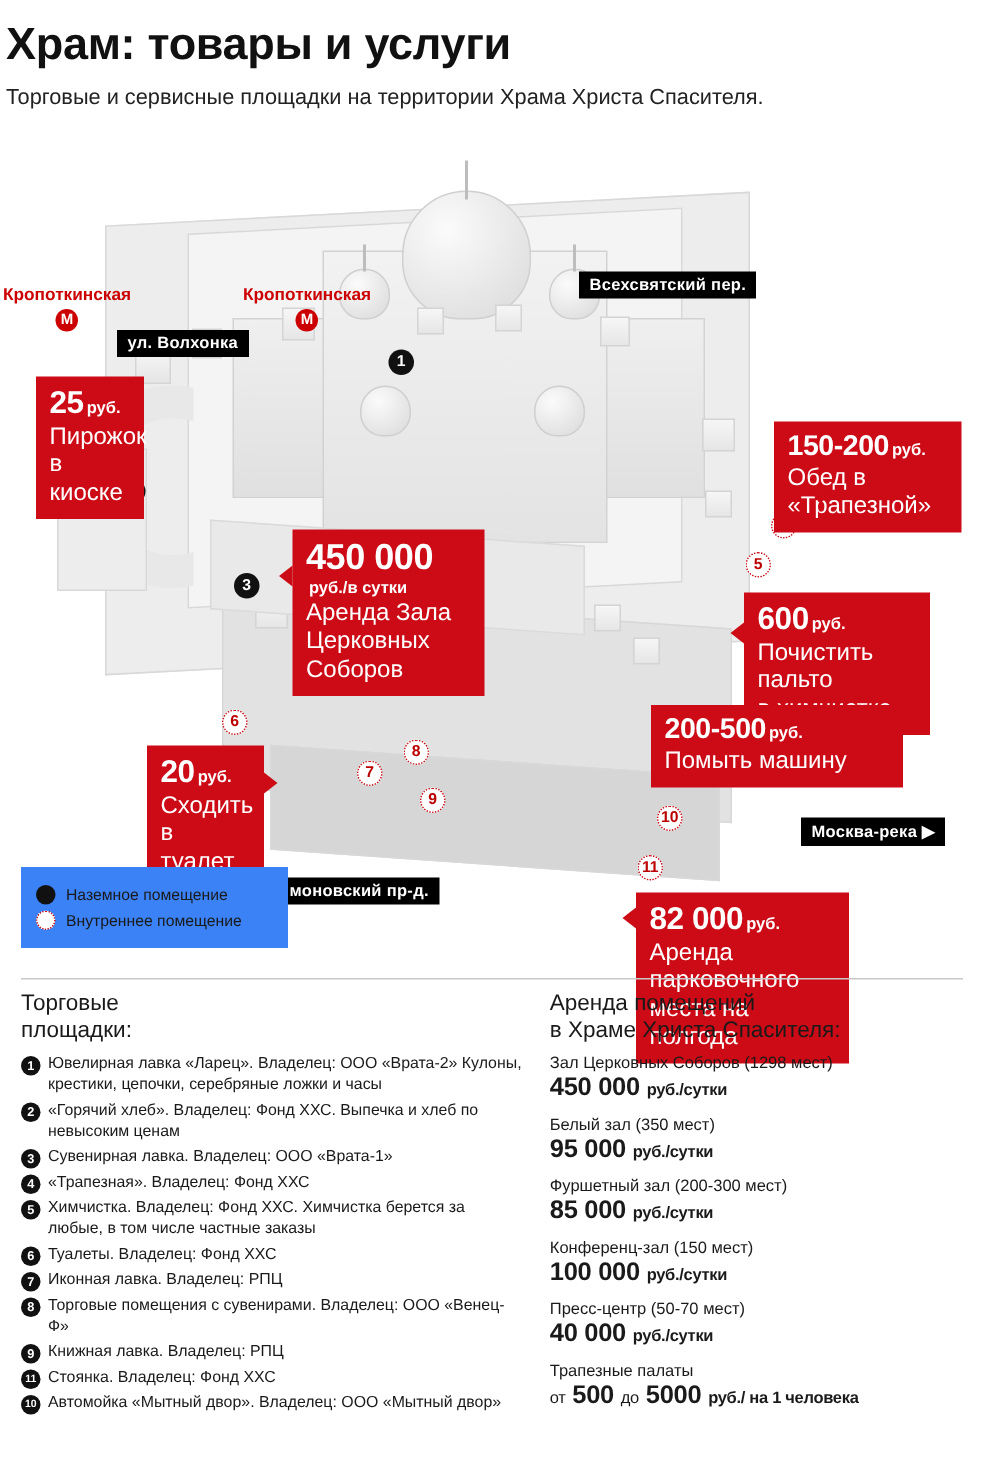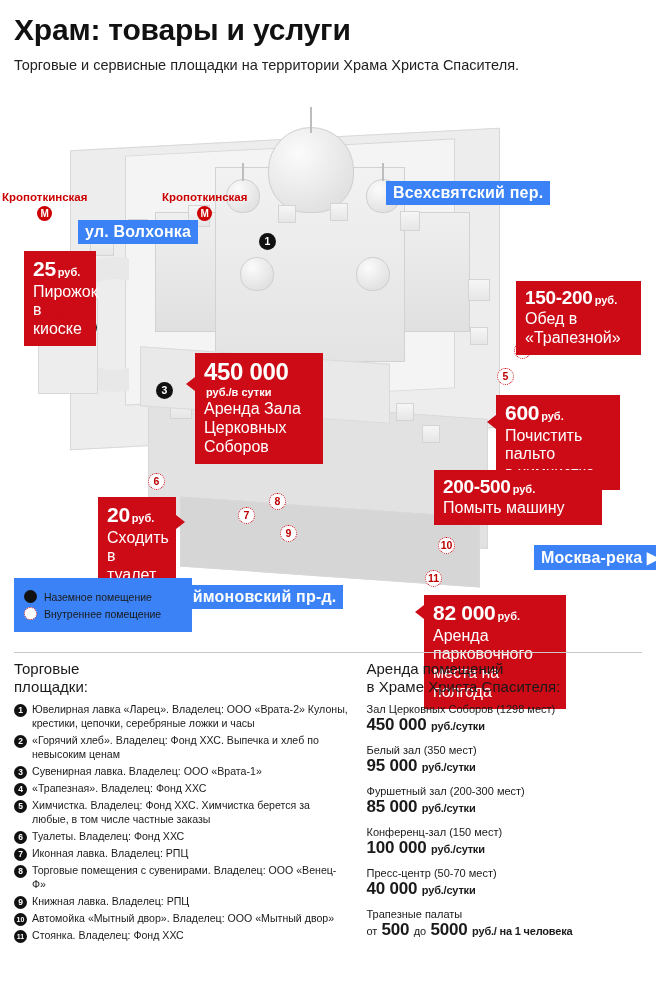--- a/index.html
+++ b/index.html
@@ -9,21 +9,21 @@
     height: 988px;
     background: #ffffff;
     font-family: "Liberation Sans", sans-serif;
     color: #1a1a1a;
     position: relative;
     overflow: hidden;
   }
 
   
   .header {
-    padding: 14px 18px 6px 14px;
+    padding: 14px 18px 6px 4px;
   }
   .header h1 {
     margin: 0;
     font-size: 30px;
     line-height: 1.05;
     font-weight: bold;
     letter-spacing: -0.2px;
     color: #111;
   }
   .header .sub {
@@ -105,23 +105,23 @@
   }
   .terrace {
     position: absolute;
     background: #e9e9e9;
     border: 1px solid #dadada;
   }
 
   
   .tag {
     position: absolute;
-    background: #3b82f6;
+    background: #000000;
     color: #fff;
-    font-size: 16px;
+    font-size: 11px;
     font-weight: bold;
     padding: 3px 7px;
     white-space: nowrap;
     letter-spacing: 0.2px;
   }
 
   
   .metro {
     position: absolute;
     text-align: center;
@@ -450,26 +450,26 @@
       </div>
     <div class="item">
         <span class="num">8</span>
         <span>Торговые помещения с сувенирами. Владелец: ООО «Венец-Ф»</span>
       </div>
     <div class="item">
         <span class="num">9</span>
         <span>Книжная лавка. Владелец: РПЦ</span>
       </div>
     <div class="item">
+        <span class="num" style="font-size:7px;">11</span>
+        <span>Стоянка. Владелец: Фонд ХХС</span>
+      </div>
+    <div class="item">
         <span class="num" style="font-size:7px;">10</span>
         <span>Автомойка «Мытный двор». Владелец: ООО «Мытный двор»</span>
-      </div>
-    <div class="item">
-        <span class="num" style="font-size:7px;">11</span>
-        <span>Стоянка. Владелец: Фонд ХХС</span>
       </div>
   </div>
 
   <div class="col col-right">
     <h2 style="white-space:pre-line;">Аренда помещений
 в Храме Христа Спасителя:</h2>
 
     <div class="rent-row">
       <div class="name">Зал Церковных Соборов (1298 мест)</div>
       <div class="val"><span>450 000</span> <span class="u">руб./сутки</span></div>

